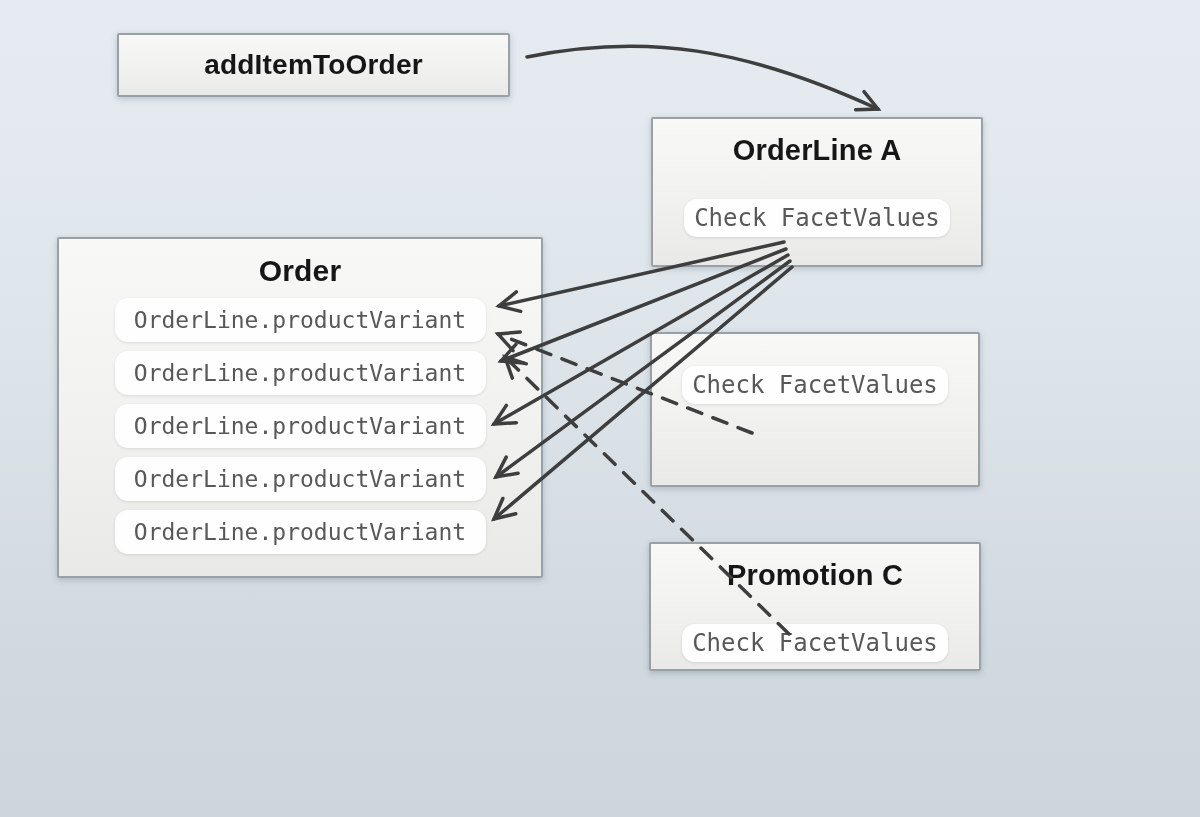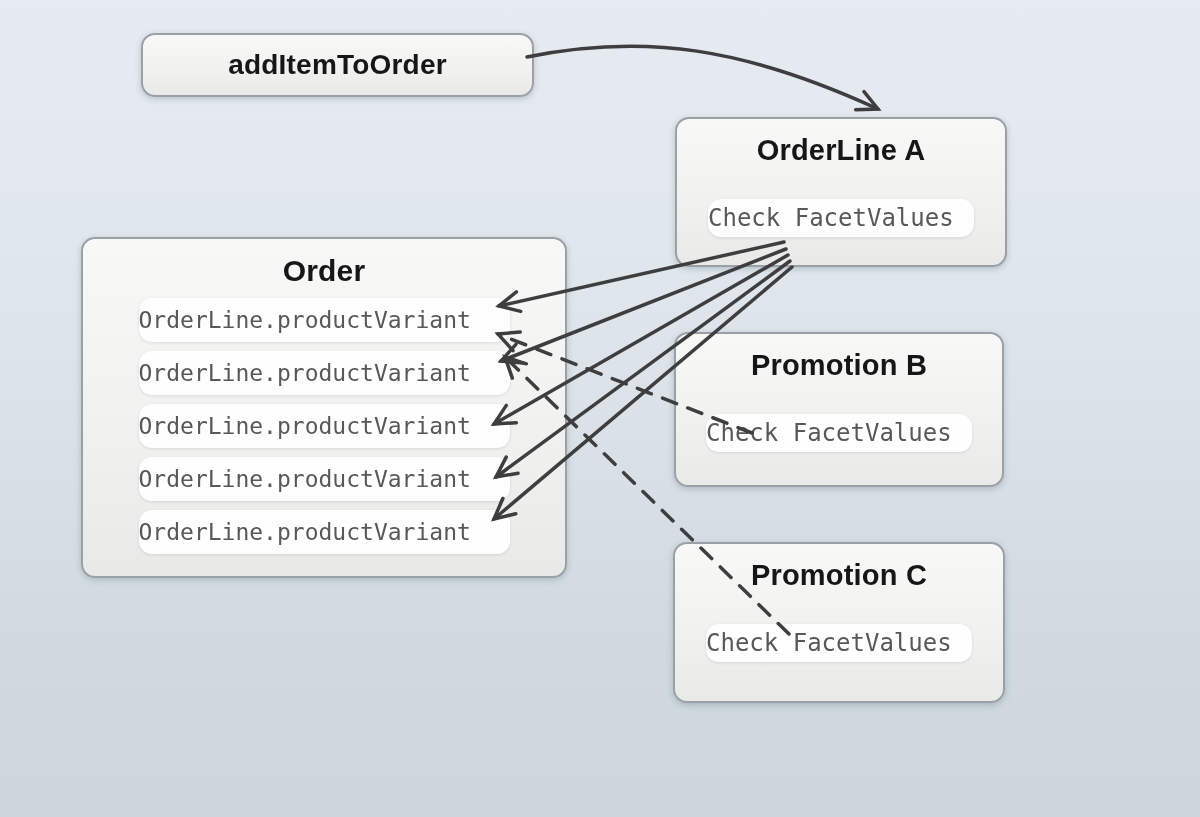--- a/index.html
+++ b/index.html
@@ -13,49 +13,49 @@
     width: 1200px;
     height: 817px;
     background: linear-gradient(180deg, #e6ebf1 0%, #e1e8ed 28%, #d9e1e7 55%, #cfd9df 80%, #ccd6dc 100%);
   }
 
   
   .node {
     position: absolute;
     background: linear-gradient(180deg, #f8f8f7 0%, #f1f1ef 55%, #e9eae7 100%);
     border: 2px solid #99a0a6;
-    border-radius: 14px;
+    border-radius: 2px;
     box-shadow: 0 2px 6px rgba(70, 90, 105, 0.28);
-    margin-left: 24px;
   }
   .node-title {
     text-align: center;
     font-weight: bold;
     color: #161616;
     letter-spacing: 0.2px;
   }
 
   #box-additem { left: 117px; top: 33px; width: 393px; height: 64px; }
   #box-additem .node-title { font-size: 28px; line-height: 60px; }
 
   #box-order { left: 57px; top: 237px; width: 486px; height: 341px; }
   #box-order .node-title { font-size: 30px; padding-top: 15px; line-height: 33px; }
 
   #box-promo-a { left: 651px; top: 117px; width: 332px; height: 150px; }
   #box-promo-b { left: 650px; top: 332px; width: 330px; height: 155px; }
-  #box-promo-c { left: 649px; top: 542px; width: 332px; height: 161px; }
+  #box-promo-c { left: 649px; top: 542px; width: 332px; height: 129px; }
   .promo .node-title { font-size: 29px; padding-top: 15px; line-height: 33px; }
 
   
   .chip {
     background: #fefefe;
     border-radius: 13px;
     box-shadow: 0 1px 3px rgba(40, 50, 60, 0.12);
     font-family: "DejaVu Sans Mono", monospace;
     color: #585858;
+    text-align: center;
   }
   .promo .chip {
     width: 266px;
     height: 38px;
     line-height: 38px;
     font-size: 24px;
     margin: 32px auto 0 auto;
   }
   #order-lines { margin-top: 11px; }
   .order-line {
@@ -101,21 +101,20 @@
       <div class="chip order-line">OrderLine.productVariant</div>
     </div>
   </div>
 
   <div class="node promo" id="box-promo-a">
     <div class="node-title">OrderLine A</div>
     <div class="chip">Check FacetValues</div>
   </div>
 
   <div class="node promo" id="box-promo-b">
-    <div class="node-title">Promotion B</div>
     <div class="chip">Check FacetValues</div>
   </div>
 
   <div class="node promo" id="box-promo-c">
     <div class="node-title">Promotion C</div>
     <div class="chip">Check FacetValues</div>
   </div>
 
   <svg id="arrows" viewBox="0 0 1200 817" xmlns="http://www.w3.org/2000/svg">
     <defs>

